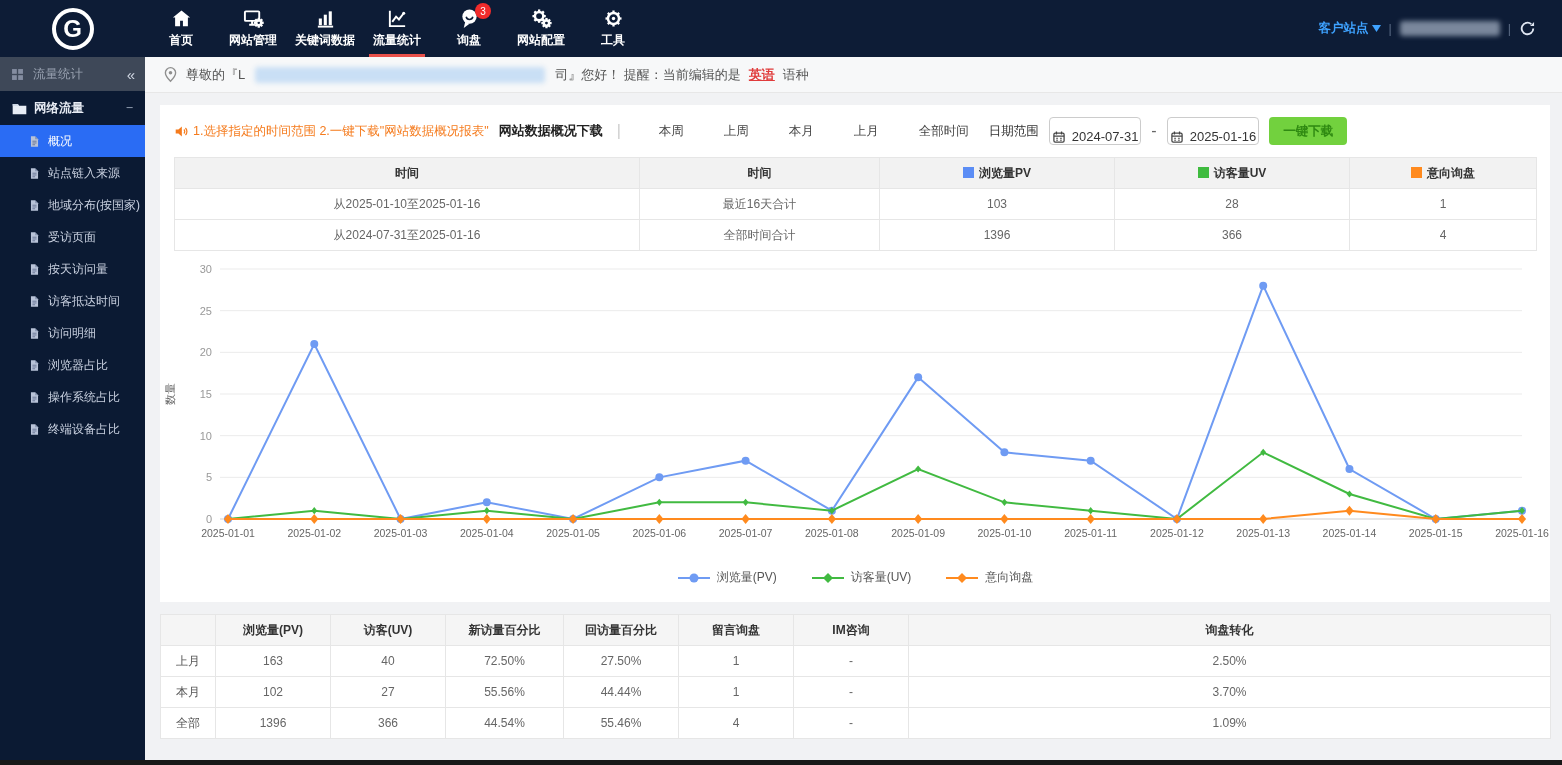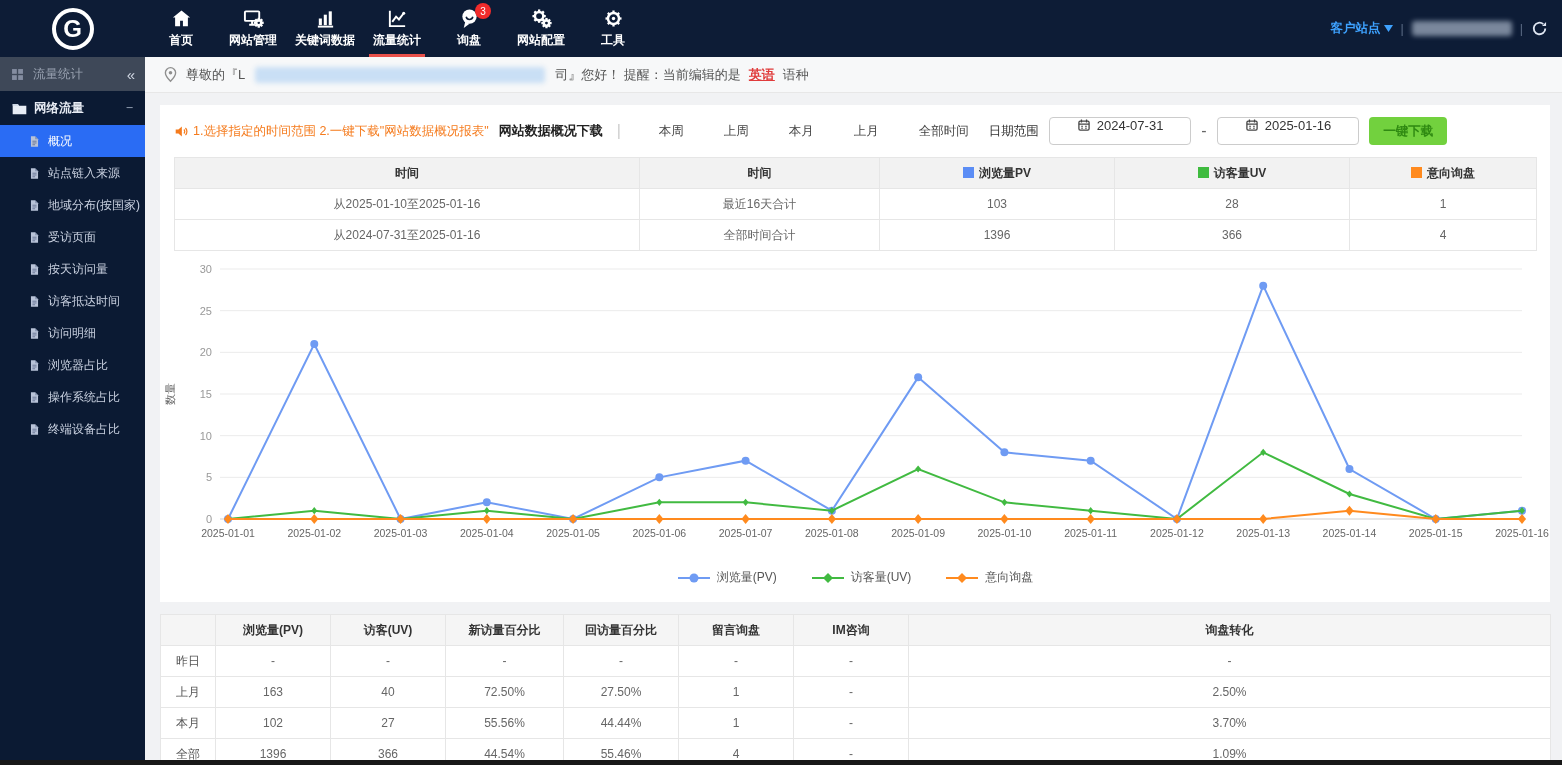--- a/index.html
+++ b/index.html
@@ -17,21 +17,21 @@
   .nav-item { width:72px; height:57px; display:flex; flex-direction:column;
     align-items:center; justify-content:center; position:relative; cursor:pointer; }
   .nav-item svg { width:21px; height:21px; }
   .nav-item .nav-label { color:#fff; font-size:12px; font-weight:bold; margin-top:3px; white-space:nowrap; }
   .nav-item.active::after { content:""; position:absolute; left:8px; right:8px; bottom:0;
     height:3px; background:#e8504a; }
   .nav-badge { position:absolute; top:3px; left:42px; min-width:16px; height:16px;
     background:#f12b2b; color:#fff; border-radius:50%; font-size:10px;
     display:flex; align-items:center; justify-content:center; padding:0 3px; }
   .nav-right { margin-left:auto; display:flex; align-items:center; gap:8px;
-    padding-right:14px; font-size:12.5px; }
+    padding-right:26px; font-size:12.5px; }
   .site-selector { color:#3ea2ff; font-weight:bold; cursor:pointer; display:flex; align-items:center; gap:3px; }
   .nav-right .sep { color:#5b6b85; }
   .blur-box { display:inline-block; border-radius:3px; filter:blur(2.5px); }
   .blur-dark { width:100px; height:15px; background:#8d9aae; opacity:.85; }
 
   
   .sidebar { position:absolute; left:0; top:57px; width:145px; height:708px;
     background:#0b1a33; }
   .sidebar-header { height:34px; background:#3e4858; display:flex; align-items:center;
     padding:0 10px; gap:8px; color:#98a1b0; font-size:12.5px; }
@@ -51,22 +51,22 @@
   .greeting .blur-light { width:290px; height:16px; background:#c9dff5; margin:0 2px; }
   .greeting .lang { color:#e03c3c; font-weight:bold;text-decoration:underline; }
   .card { background:#fff; margin:12px 12px 0 15px; width:1390px; }
   .toolbar { display:flex; align-items:center; padding:12px 14px 4px 14px; gap:10px; }
   .tip-orange { color:#f57b1d; font-size:12.5px; display:flex; align-items:center; gap:4px; white-space:nowrap; }
   .tip-bold { color:#222; font-size:13px; font-weight:bold; white-space:nowrap;text-align:center; }
   .toolbar .vsep { color:#ccc; font-size:16px; margin:0 4px; }
   .quick-links { display:flex; gap:16px; font-size:12.5px; color:#444; }
   .quick-links span { cursor:pointer; white-space:nowrap;margin-left:24px; }
   .range-label { font-size:12.5px; color:#333; margin-left:10px; white-space:nowrap; }
-  .date-input { display:flex; align-items:flex-start; gap:6px; border:1px solid #ccc;
-    border-radius:4px; background:#fff; height:28px; padding:0 27px; font-size:13px;
+  .date-input { display:flex; align-items:flex-end; gap:6px; border:1px solid #ccc;
+    border-radius:4px; background:#fff; height:28px; padding:0 2px; font-size:13px;
     color:#333; cursor:pointer; }
   .dash { color:#666; }
   .dl-btn { background:#72d13e; color:#2f8a12; border:none; border-radius:4px;
     height:28px; padding:0 14px; font-size:12.5px; font-weight:bold; cursor:pointer; }
 
   
   table { border-collapse:collapse; table-layout:fixed; }
   .summary-table { width:1362px; margin:8px 14px 0 14px; }
   .summary-table th, .summary-table td { border:1px solid #e6e6e6; text-align:center;
     font-size:12px; height:31px; }
@@ -520,30 +520,20 @@
             <th></th>
             <th>浏览量(PV)</th>
             <th>访客(UV)</th>
             <th>新访量百分比</th>
             <th>回访量百分比</th>
             <th>留言询盘</th>
             <th>IM咨询</th>
             <th>询盘转化</th>
           </tr>
           <tr>
-            <td class="rowhead">昨日</td>
-            <td class="">-</td>
-            <td class="">-</td>
-            <td class="">-</td>
-            <td class="">-</td>
-            <td class="">-</td>
-            <td class="">-</td>
-            <td class="">-</td>
-          </tr>
-          <tr>
             <td class="rowhead">上月</td>
             <td class="">163</td>
             <td class="">40</td>
             <td class="">72.50%</td>
             <td class="">27.50%</td>
             <td class="">1</td>
             <td class="">-</td>
             <td class="">2.50%</td>
           </tr>
           <tr>

